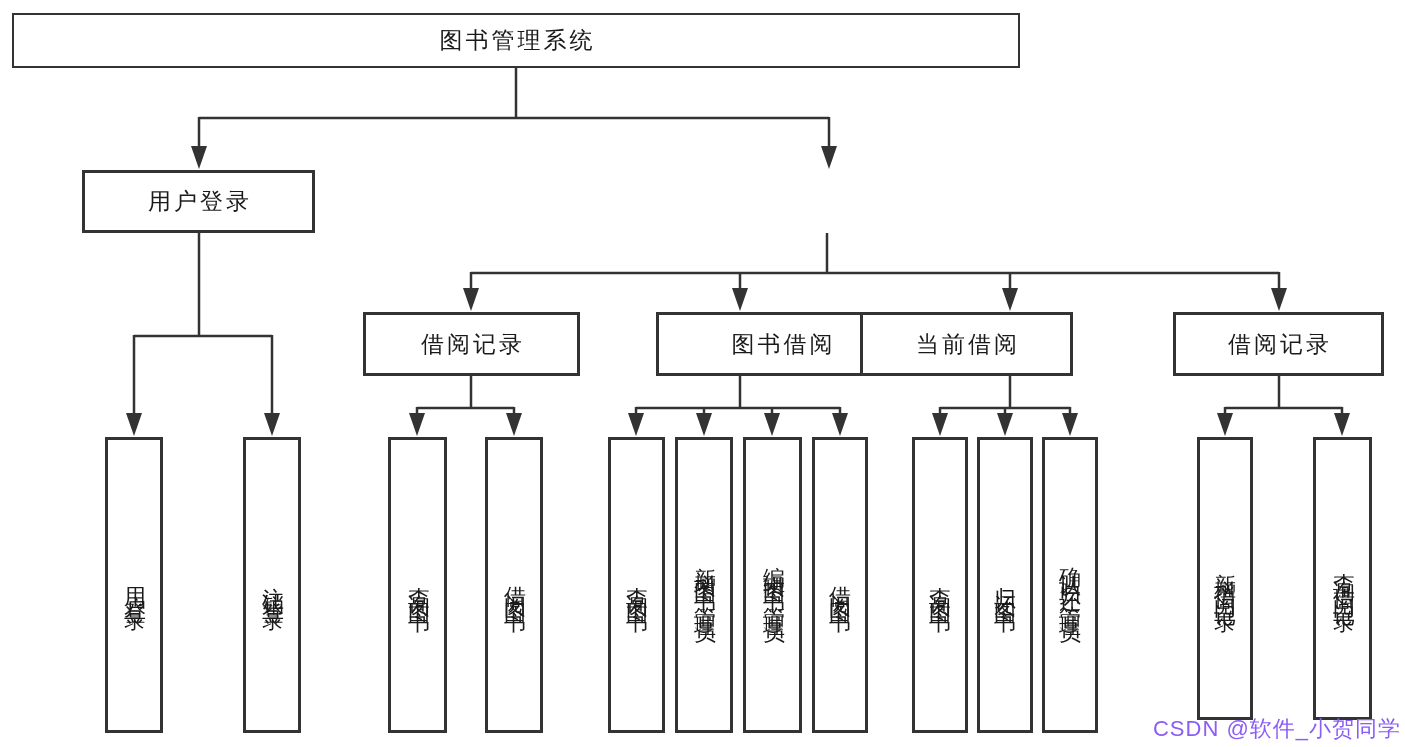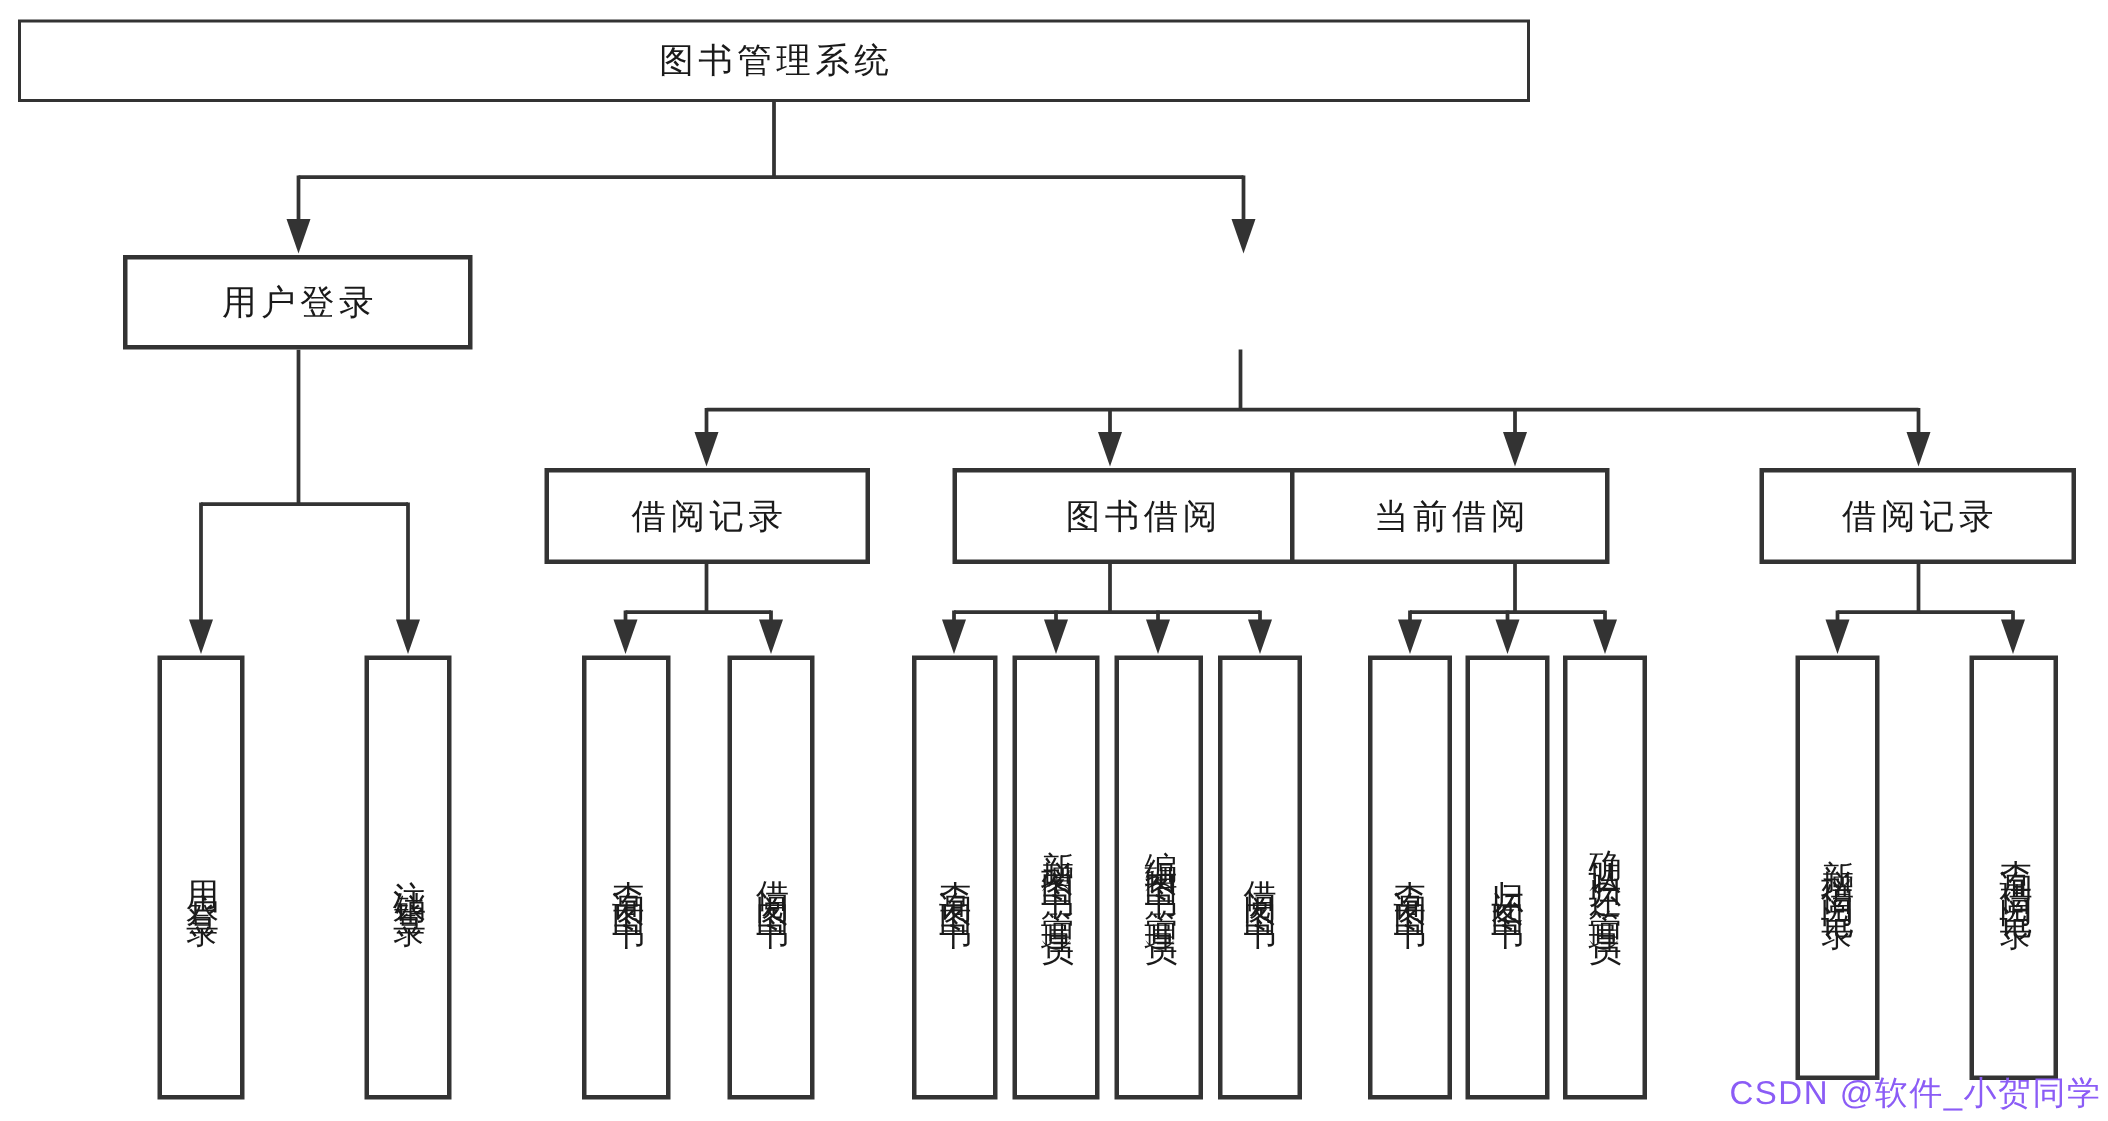--- a/index.html
+++ b/index.html
@@ -151,21 +151,21 @@
       <path d="M1225 436 L1217 413 L1233 413 Z"></path>
       <path d="M1342 436 L1334 413 L1350 413 Z"></path>
     </g>
   </svg>
 
   <div class="node root hbox">图书管理系统</div>
 
   <div class="node lvl2 hbox" style="left:82px; width:233px;">用户登录</div>
 
   <div class="node lvl3 hbox" style="left:363px; width:217px;">借阅记录</div>
-  <div class="node lvl3 hbox" style="left:635px; width:252px;font-family:Liberation Mono, monospace;">图书借阅</div>
+  <div class="node lvl3 hbox" style="left:656px; width:252px;font-family:Liberation Mono, monospace;">图书借阅</div>
   <div class="node lvl3 hbox" style="left:860px; width:213px;">当前借阅</div>
   <div class="node lvl3 hbox" style="left:1173px; width:211px;">借阅记录</div>
 
   <div class="node leaf" style="left:105px; width:58px;">用户登录</div>
   <div class="node leaf" style="left:243px; width:58px;">注销登录</div>
 
   <div class="node leaf" style="left:388px; width:59px;">查询图书</div>
   <div class="node leaf" style="left:485px; width:58px;">借阅图书</div>
 
   <div class="node leaf" style="left:608px; width:57px;">查询图书</div>

